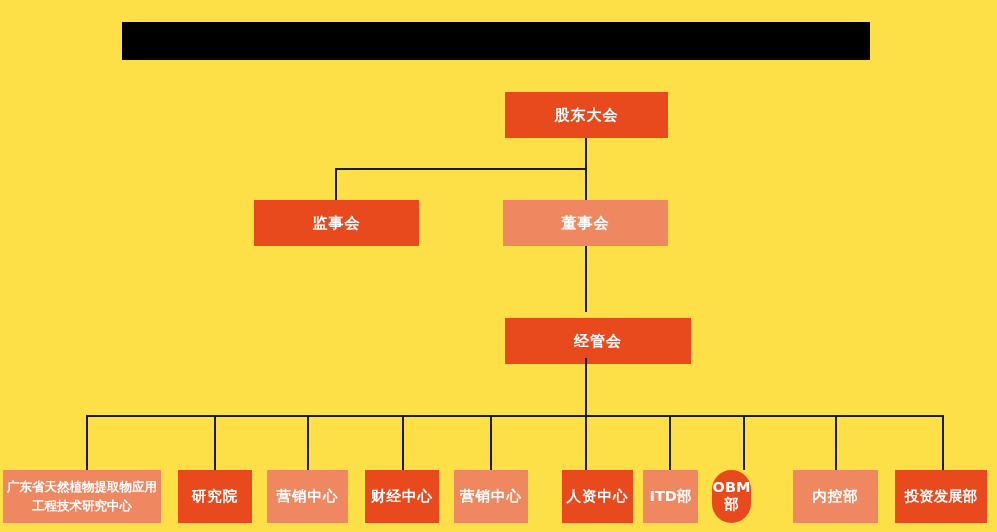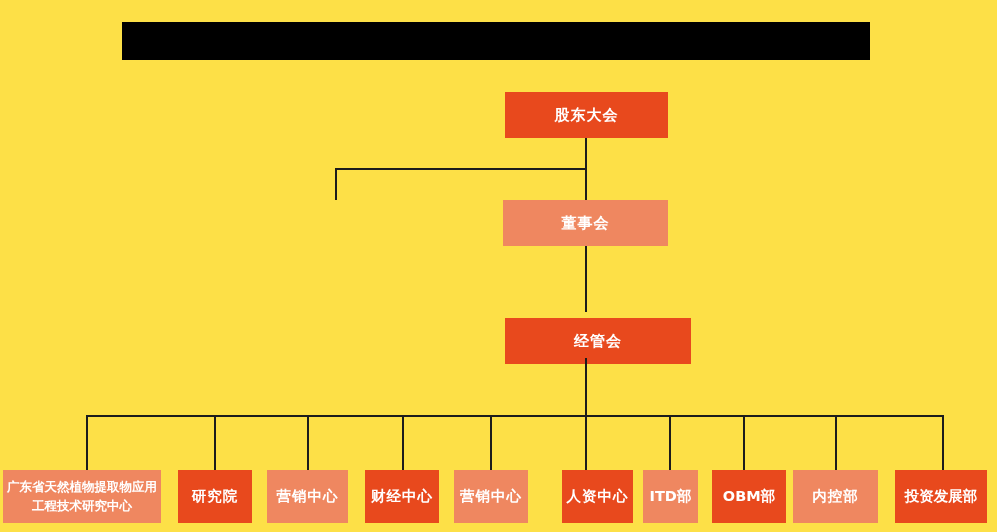--- a/index.html
+++ b/index.html
@@ -62,38 +62,39 @@
 
   
   .dept{top:470px;height:53px;font-size:14.5px;}
   .d0{left:3px;width:158px;font-size:12.5px;line-height:1.45;letter-spacing:0;padding:15px 3px;}
   .d1{left:178px;width:74px;}
   .d2{left:267px;width:81px;}
   .d3{left:365px;width:74px;}
   .d4{left:454px;width:74px;}
   .d5{left:562px;width:71px;}
   .d6{left:643px;width:55px;letter-spacing:0;}
-  .d7{left:712px;width:74px;letter-spacing:0;}
+  .d7{left:712px;width:39px;letter-spacing:0;border-radius:21px;}
   .d8{left:793px;width:85px;}
   .d9{left:895px;width:92px;letter-spacing:0;}
 </style>
 </head>
 <body>
 
 <div class="stage">
 
   <div class="titlebar"></div>
 
   <div class="node n-shareholders dark">股东大会</div>
 
   <div class="line c-v1"></div>
   <div class="line c-h1"></div>
   <div class="line c-v2"></div>
   <div class="line c-v3"></div>
 
+  <div class="node n-supervisory dark">监事会</div>
   <div class="node n-board light">董事会</div>
 
   <div class="line c-v4"></div>
 
   <div class="node n-management dark">经管会</div>
 
   <div class="line c-v5"></div>
   <div class="line c-rail"></div>
   <div class="line c-d0"></div>
   <div class="line c-d1"></div>

